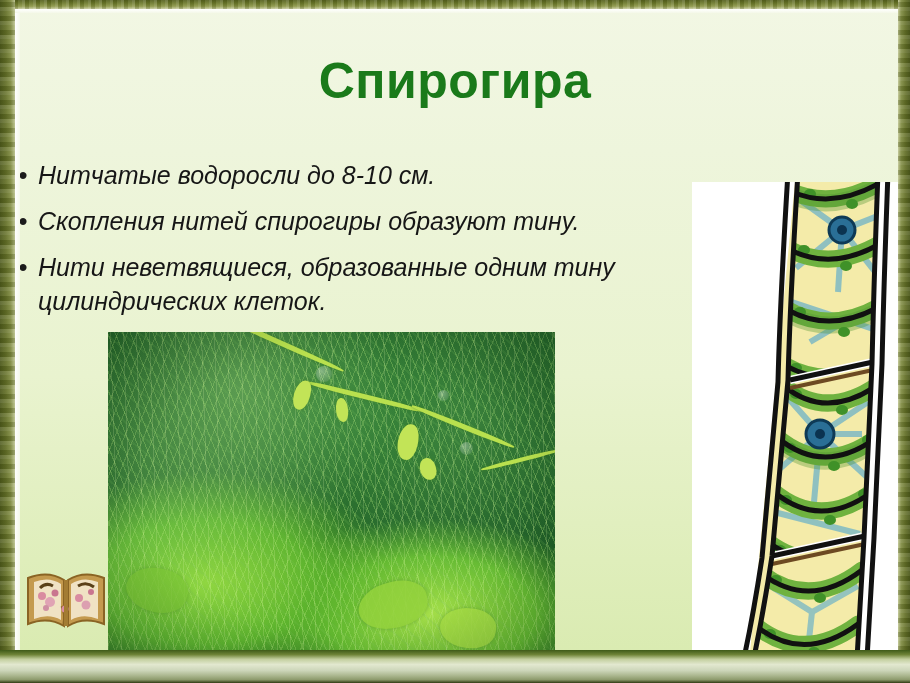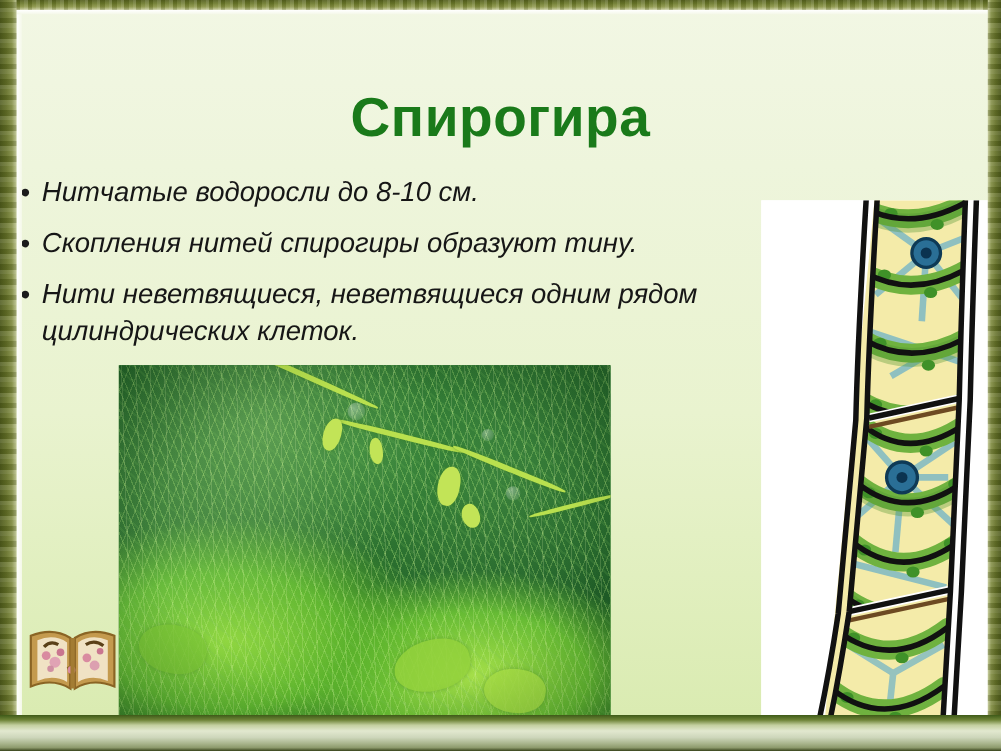--- a/index.html
+++ b/index.html
@@ -31,21 +31,21 @@
   .frame-bottom{left:0;bottom:0;width:910px;height:33px;
     background:linear-gradient(to bottom,#3e5a18 0%,#6f8438 14%,#c3cf9f 28%,#e2e8cf 44%,#cdd6ba 62%,#aab68e 78%,#8d9a6c 90%,#2f3a12 100%);}
   .inner-white-left{position:absolute;left:15px;top:9px;width:5px;height:645px;z-index:39;
     background:linear-gradient(to right,#ffffff,#f4f8e8);}
   .inner-white-top{position:absolute;left:15px;top:9px;width:883px;height:4px;z-index:39;
     background:linear-gradient(to bottom,#ffffff,#f4f8e8);}
 
   
   .title{
     position:absolute;left:0;top:52px;width:910px;text-align:center;
-    font-size:50px;font-weight:bold;color:#1a7a1a;letter-spacing:.5px;z-index:20;margin-top:26px;
+    font-size:50px;font-weight:bold;color:#1a7a1a;letter-spacing:.5px;z-index:20;
   }
 
   
   .bullets{position:absolute;left:8px;top:158px;width:700px;z-index:25;}
   .bullet-row{display:flex;align-items:flex-start;margin-bottom:12px;}
   .bullet-dot{flex:0 0 auto;width:30px;text-align:center;font-size:26px;line-height:34px;color:#1b1b1b;}
   .bullet-text{flex:1 1 auto;font-size:25px;line-height:34px;color:#161616;font-style:italic;}
 
   
   .photo{
@@ -105,21 +105,21 @@
     <div class="bullet-row">
       <span class="bullet-dot">•</span>
       <span class="bullet-text">Нитчатые водоросли до 8-10 см.</span>
     </div>
     <div class="bullet-row">
       <span class="bullet-dot">•</span>
       <span class="bullet-text"> Скопления нитей спирогиры образуют тину.</span>
     </div>
     <div class="bullet-row">
       <span class="bullet-dot">•</span>
-      <span class="bullet-text">Нити неветвящиеся, неветвящиеся одним рядом цилиндрических клеток.</span>
+      <span class="bullet-text">Нити неветвящиеся, образованные одним тину цилиндрических клеток.</span>
     </div>
   </div>
 
   <div class="photo">
     <div class="ph-l ph-base"></div>
     <div class="ph-l ph-haze"></div>
     <div class="ph-l ph-fil1"></div>
     <div class="ph-l ph-fil2"></div>
     <div class="ph-l ph-fil3"></div>
     <div class="ph-l ph-fil4"></div>

